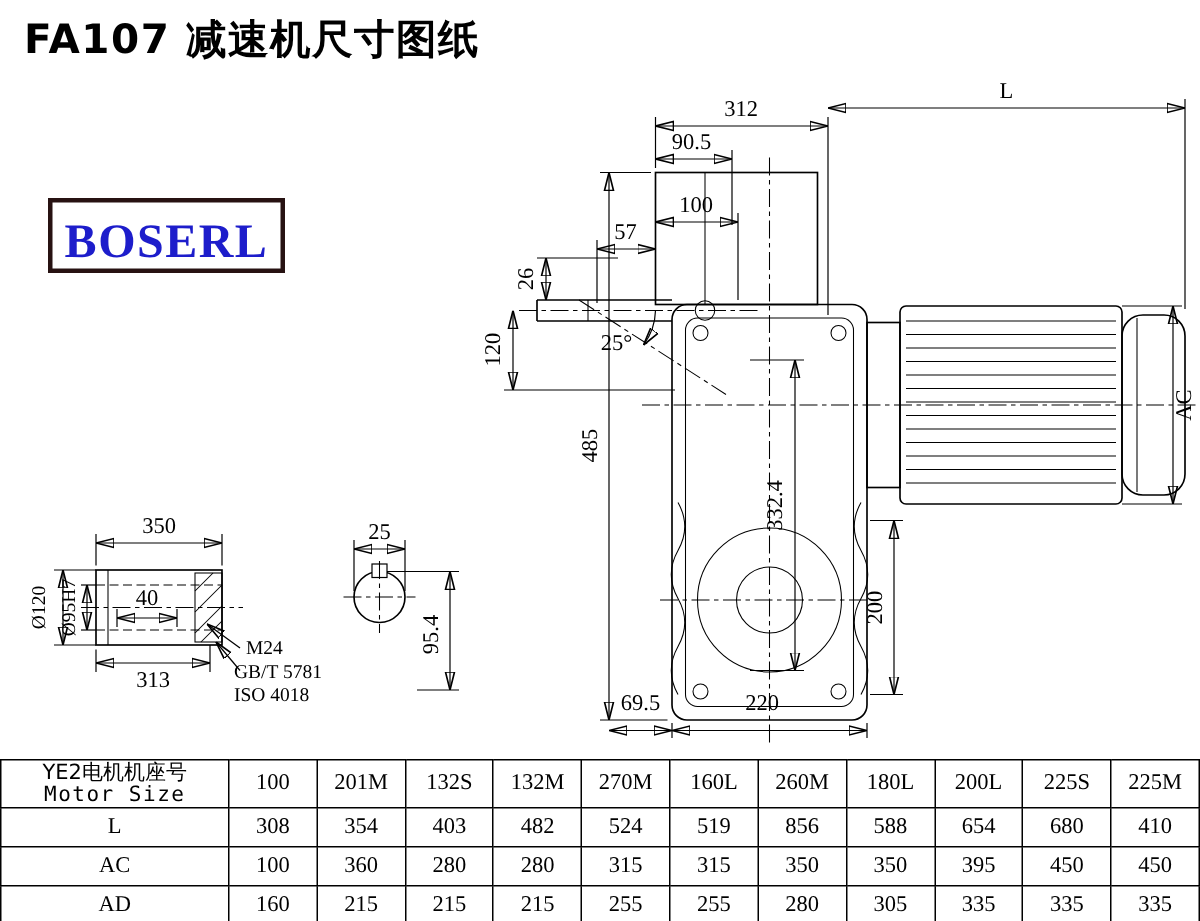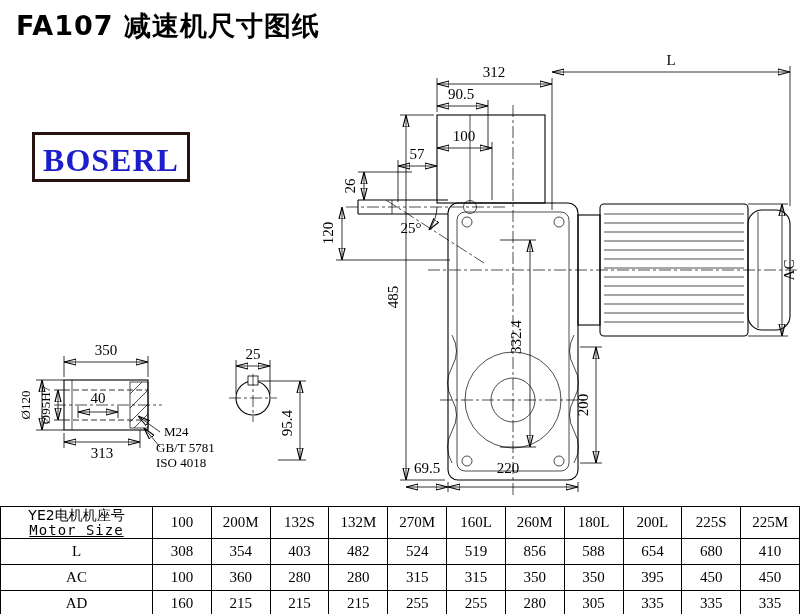--- a/index.html
+++ b/index.html
@@ -23,21 +23,21 @@
   svg.draw .kw   { fill:#fff; stroke-width:0.8px; }
   svg.draw text  { fill:#000; stroke:none; font:15px "Liberation Serif", serif; }
   svg.draw text.sm { font:13px "Liberation Serif", serif; }
 
   .tablewrap { position:absolute; left:0; top:506px; width:800px; height:108px; overflow:hidden; }
   table { border-collapse:collapse; width:800px; table-layout:fixed; }
   td { border:1px solid #000; text-align:center; vertical-align:middle; padding:0;
        height:25px; font:15px "Liberation Serif", serif; }
   tr.hrow td { height:31px; }
   td.hcell .cn { font:14px "DejaVu Sans", sans-serif; line-height:15px; }
-  td.hcell .en { font:14px "DejaVu Sans Mono", monospace; letter-spacing:1px; line-height:15px;text-decoration:underline; }
+  td.hcell .en { font:14px "DejaVu Sans Mono", monospace; letter-spacing:1px; line-height:15px; }
 </style>
 </head>
 <body>
 
 <div class="page">
 
   <div class="title">FA107 减速机尺寸图纸</div>
 
   <div class="logo">
     <span>BOSERL</span>
@@ -239,21 +239,21 @@
           <col>
           <col>
       </colgroup>
       <tbody>
           <tr class="hrow">
         <td class="hcell">
           <div class="cn">YE2电机机座号</div>
           <div class="en">Motor Size</div>
         </td>
         <td>100</td>
-        <td>200M</td>
+        <td>201M</td>
         <td>132S</td>
         <td>132M</td>
         <td>270M</td>
         <td>160L</td>
         <td>260M</td>
         <td>180L</td>
         <td>200L</td>
         <td>225S</td>
         <td>225M</td>
       </tr>

